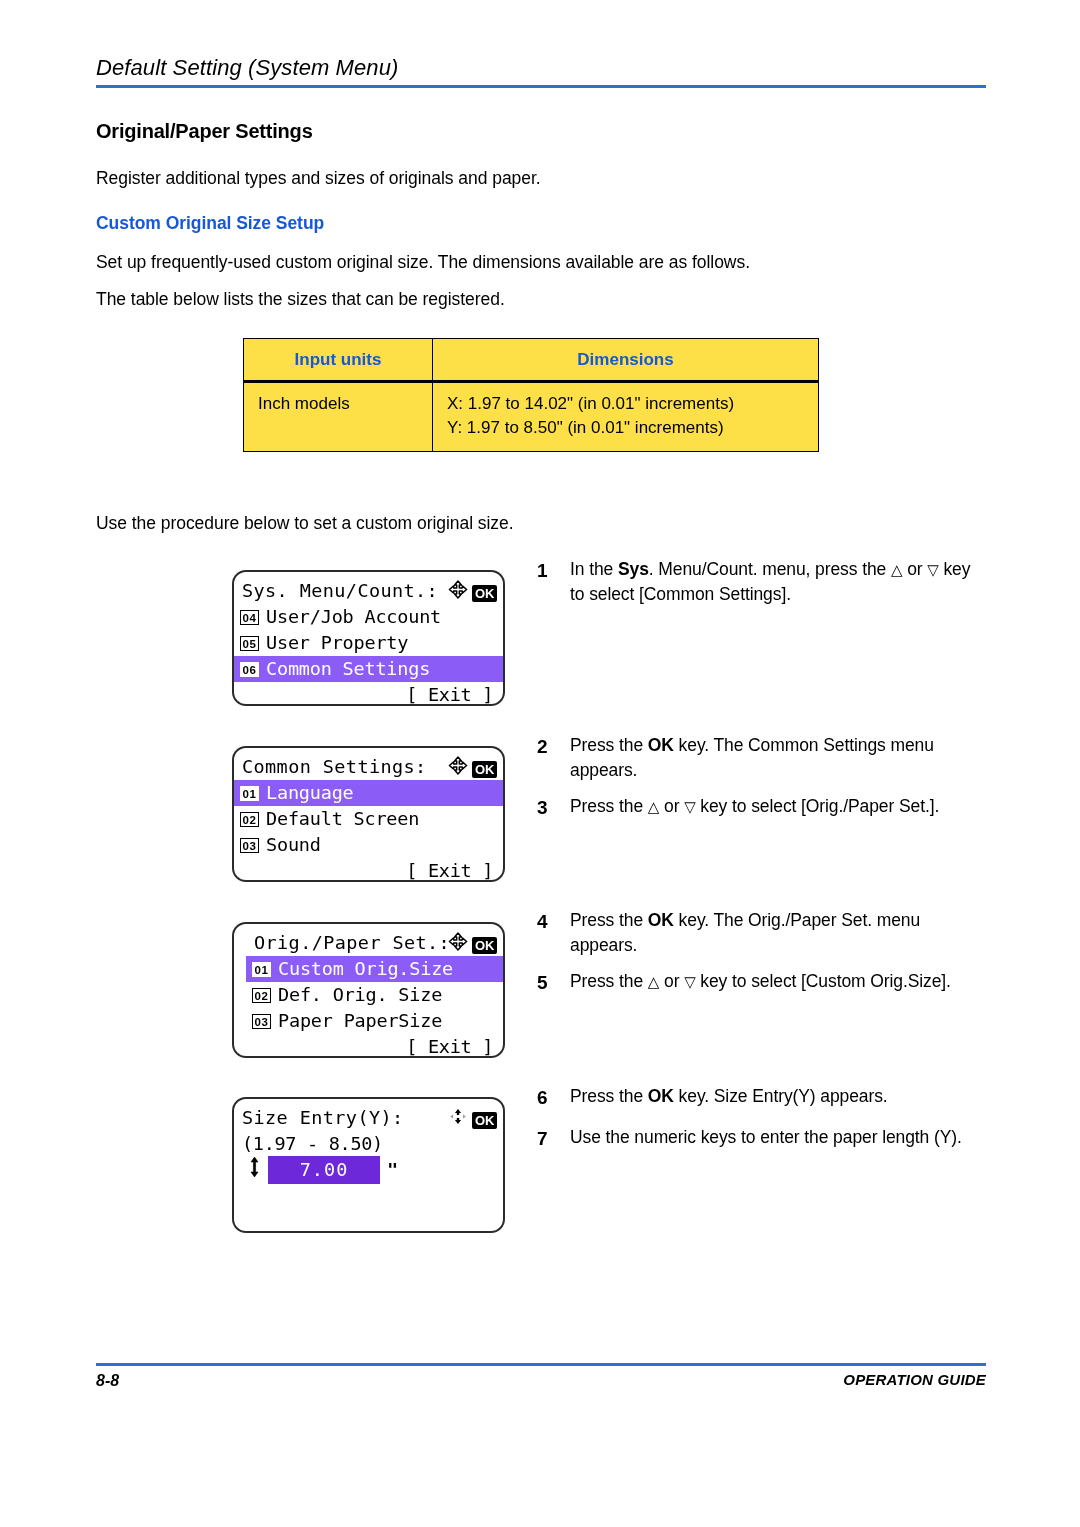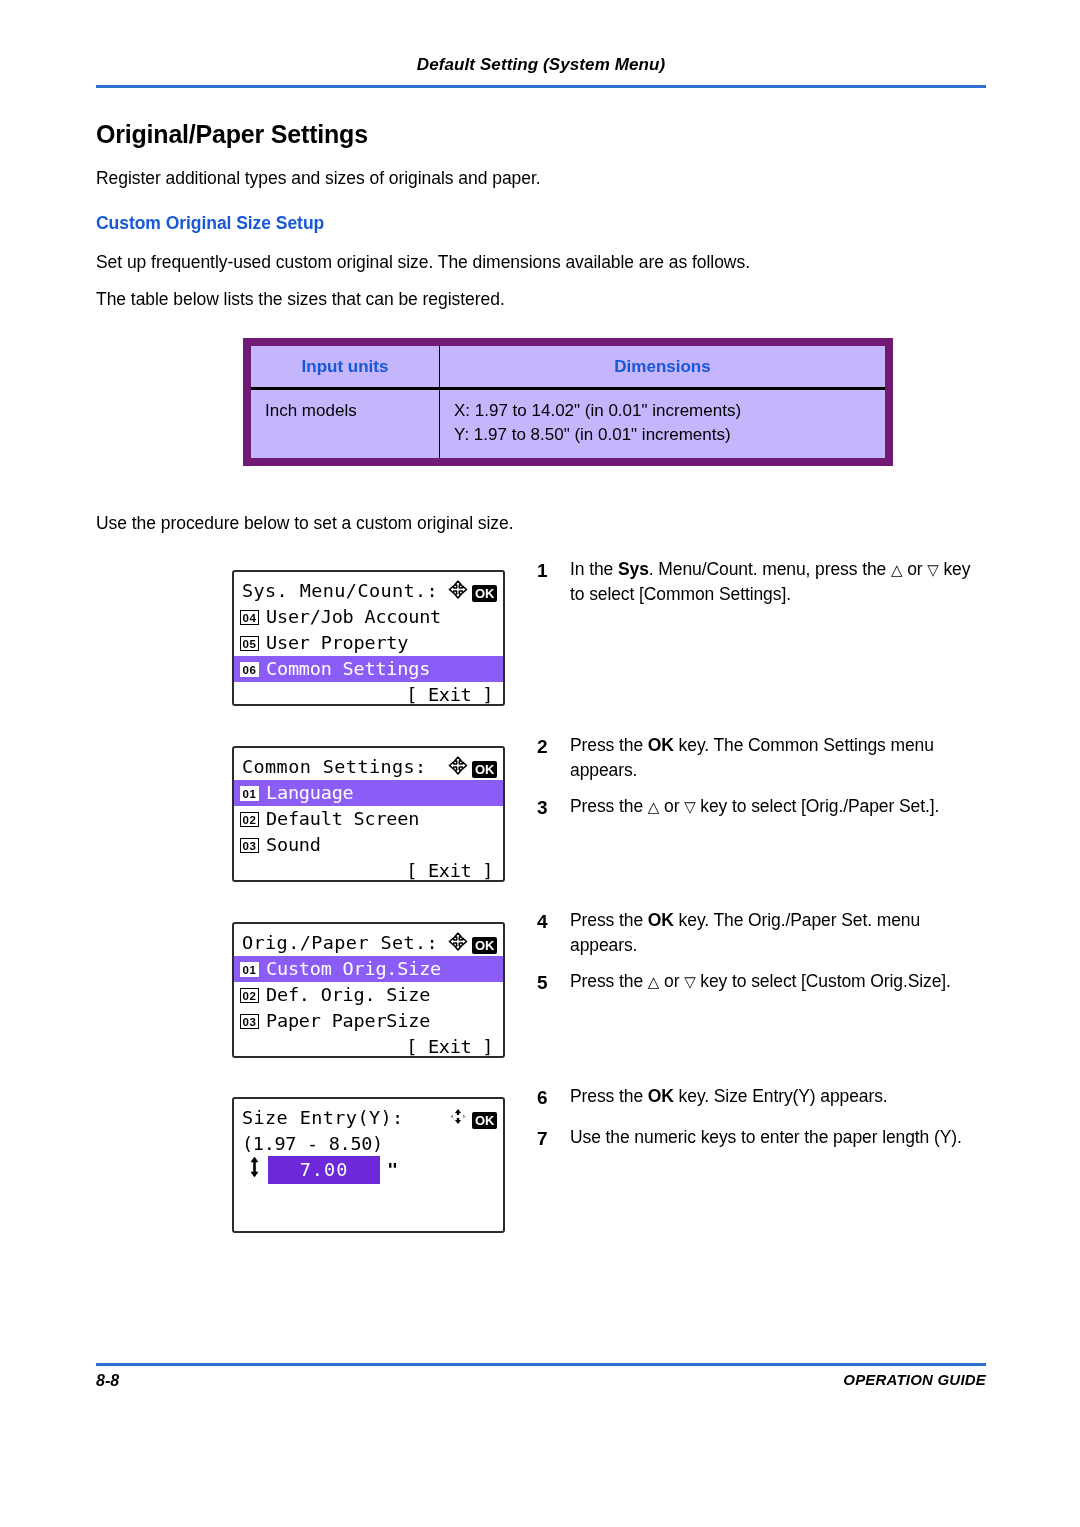--- a/index.html
+++ b/index.html
@@ -23,41 +23,40 @@
     height: 1527px;
     overflow: hidden;
   }
 
   
   .run-head {
     position: absolute;
     left: 96px;
     top: 55px;
     width: 890px;
-    font-size: 17px;
+    font-size: 22px;
     font-style: italic;
-    font-weight: bold;
+    font-weight: normal;
     letter-spacing: 0.1px;
-    text-align: center;
   }
   .head-rule {
     position: absolute;
     left: 96px;
     top: 85px;
     width: 890px;
     height: 2.5px;
     background: #2f6fd0;
   }
 
   
   .h1 {
     position: absolute;
     left: 96px;
     top: 120px;
-    font-size: 25px;
+    font-size: 20px;
     font-weight: bold;
     letter-spacing: -0.2px;
   }
   .para {
     position: absolute;
     left: 96px;
     font-size: 17.5px;
     letter-spacing: -0.05px;
   }
   .p-register { top: 168px; }
@@ -72,24 +71,24 @@
   }
   .p-setup { top: 252px; }
   .p-table-lists { top: 289px; }
   .p-use-proc { top: 513px; }
 
   
   .dim-table {
     position: absolute;
     left: 243px;
     top: 338px;
-    width: 650px;
+    width: 576px;
     border-collapse: collapse;
-    border: 8px solid #701a75;
-    background: #c4b5fd;
+    border: 1px solid #701a75;
+    background: #fde047;
   }
   .dim-table td, .dim-table th {
     border: 1.5px solid #000;
     padding: 0;
     text-align: left;
     vertical-align: top;
   }
   .dim-table .col-a { width: 174px; }
   .dim-table thead th {
     text-align: center;
@@ -108,29 +107,29 @@
   .dim-table tbody tr:first-child td { border-bottom: 1.5px solid #000; }
   .cell-line { display: block; white-space: nowrap; }
 
   
   .lcd {
     position: absolute;
     left: 232px;
     width: 273px;
     height: 136px;
     border: 2.5px solid #2b2b2b;
-    border-radius: 3px;
+    border-radius: 14px;
     background: #ffffff;
     box-sizing: border-box;
     font-family: "DejaVu Sans Mono", "Liberation Mono", monospace;
     overflow: hidden;
   }
   .lcd-1 { top: 570px; }
   .lcd-2 { top: 746px; }
-  .lcd-3 { top: 922px; }
+  .lcd-3 { top: 922px; padding-left: 12px; }
   .lcd-4 { top: 1097px; }
 
   .lcd-row {
     position: relative;
     height: 26px;
     line-height: 26px;
     font-size: 18.5px;
     white-space: nowrap;
     letter-spacing: -0.3px;
   }

